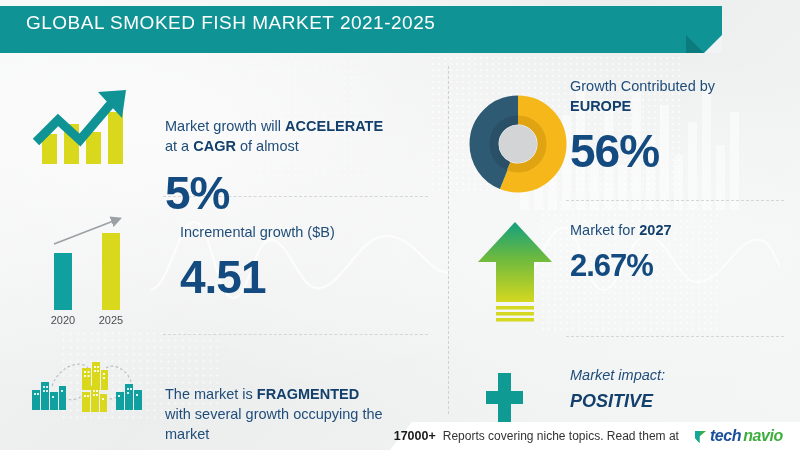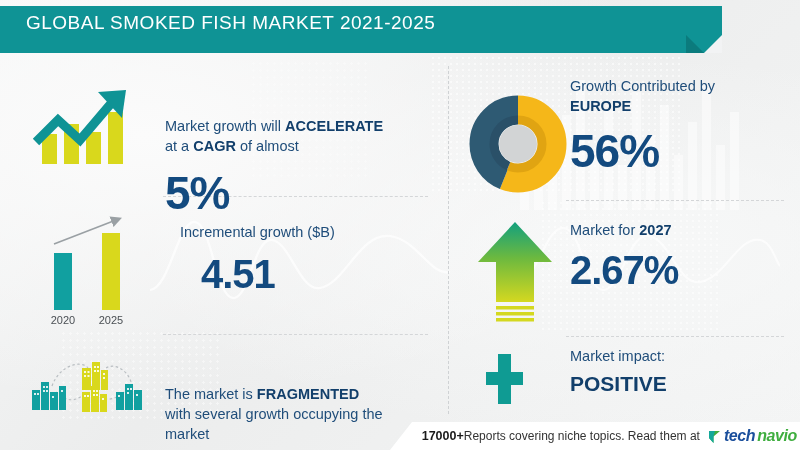--- a/index.html
+++ b/index.html
@@ -84,51 +84,51 @@
 
   
   #stat-cagr{left:0;top:60px;width:440px;height:135px;}
   #stat-cagr .icon{left:28px;top:22px;width:118px;height:95px;}
   #stat-cagr .txt{left:165px;top:24px;width:270px;margin-top:32px;}
   #cagr-value{font-size:46px;margin-top:14px;}
 
   #stat-incremental{left:0;top:200px;width:440px;height:135px;}
   #stat-incremental .icon{left:24px;top:8px;width:125px;height:120px;}
   #stat-incremental .txt{left:180px;top:22px;width:270px;}
-  #incremental-value{font-size:40px;margin-top:12px;margin-left:21px;}
+  #incremental-value{font-size:46px;margin-top:12px;}
 
   #stat-fragmented{left:0;top:338px;width:440px;height:90px;}
   #stat-fragmented .icon{left:26px;top:10px;width:124px;height:68px;}
   #stat-fragmented .txt{left:165px;top:6px;width:275px;margin-top:40px;}
 
   
   #stat-europe{left:448px;top:60px;width:352px;height:140px;}
   #stat-europe .icon{left:18px;top:32px;width:104px;height:104px;}
   #stat-europe .txt{left:122px;top:16px;width:225px;}
   #europe-value{font-size:46px;margin-top:12px;}
 
   #stat-growth2021{left:448px;top:202px;width:352px;height:132px;}
   #stat-growth2021 .icon{left:24px;top:16px;width:86px;height:108px;}
   #stat-growth2021 .txt{left:122px;top:18px;width:225px;}
-  #growth2021-value{font-size:40px;margin-top:10px;}
-
-  #stat-impact{left:448px;top:338px;width:352px;height:84px;}
+  #growth2021-value{font-size:31px;margin-top:10px;}
+
+  #stat-impact{left:448px;top:357px;width:352px;height:84px;font-style:italic;}
   #stat-impact .icon{left:28px;top:12px;width:66px;height:58px;}
   #stat-impact .txt{left:122px;top:8px;width:225px;}
-  #impact-value{font-size:21px;font-weight:bold;color:#123f6b;margin-top:6px;letter-spacing:0;}
+  #impact-value{font-size:18px;font-weight:bold;color:#123f6b;margin-top:6px;letter-spacing:0;}
 
   
   #footer-bar{
     position:absolute;left:0;bottom:0;width:800px;height:28px;
     background:#ffffff;
     clip-path:polygon(412px 0, 800px 0, 800px 28px, 390px 28px);
   }
   #footer-content{
-    position:absolute;right:3px;bottom:5px;
-    display:flex;align-items:center;white-space:nowrap;
+    position:absolute;right:17px;bottom:5px;
+    display:flex;align-items:center;gap:7px;white-space:nowrap;
   }
   #footer-count{font-size:12.5px;font-weight:bold;color:#1a1a1a;}
   #footer-text{font-size:12px;color:#333333;}
   #technavio-logo{display:flex;align-items:center;gap:2px;margin-left:8px;font-style:italic;}
   #logo-tech{font-size:16px;font-weight:bold;color:#1b4f9c;letter-spacing:-.4px;}
   #logo-navio{font-size:16px;font-weight:bold;color:#3fae3f;letter-spacing:-.4px;}
 </style>
 </head>
 <body>
 

